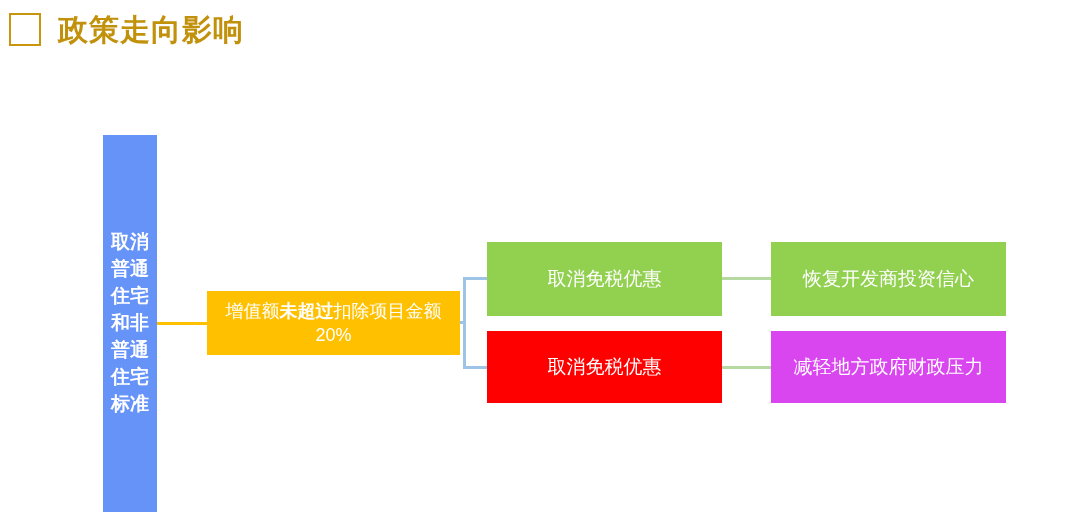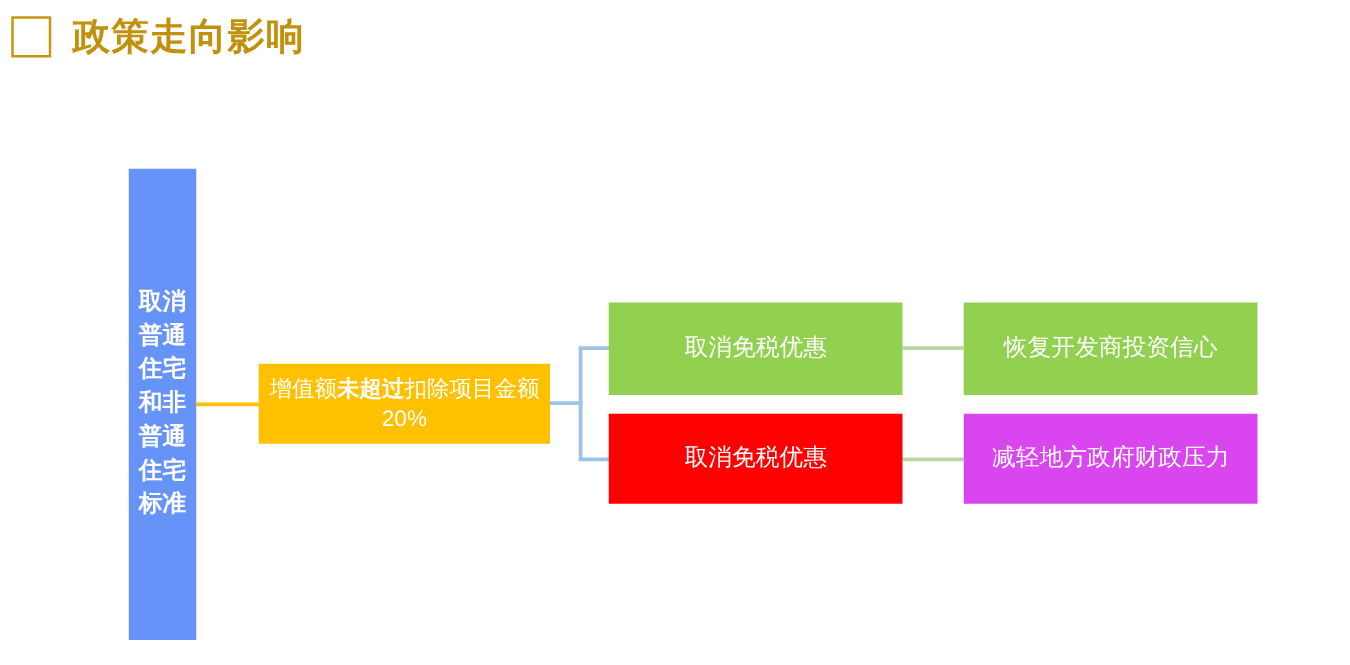--- a/index.html
+++ b/index.html
@@ -79,21 +79,21 @@
   .node-root .vtext {
     width: 42px;
     word-break: break-all;
     line-height: 1.42;
   }
 
   
   .node-cond {
     left: 207px;
     top: 291px;
-    width: 233px;
+    width: 253px;
     height: 64px;
     background: #ffc000;
     font-size: 18px;
     padding: 0 8px;
   }
   .node-cond b { font-weight: bold; }
 
   
   .node-green-1 {
     left: 487px;

